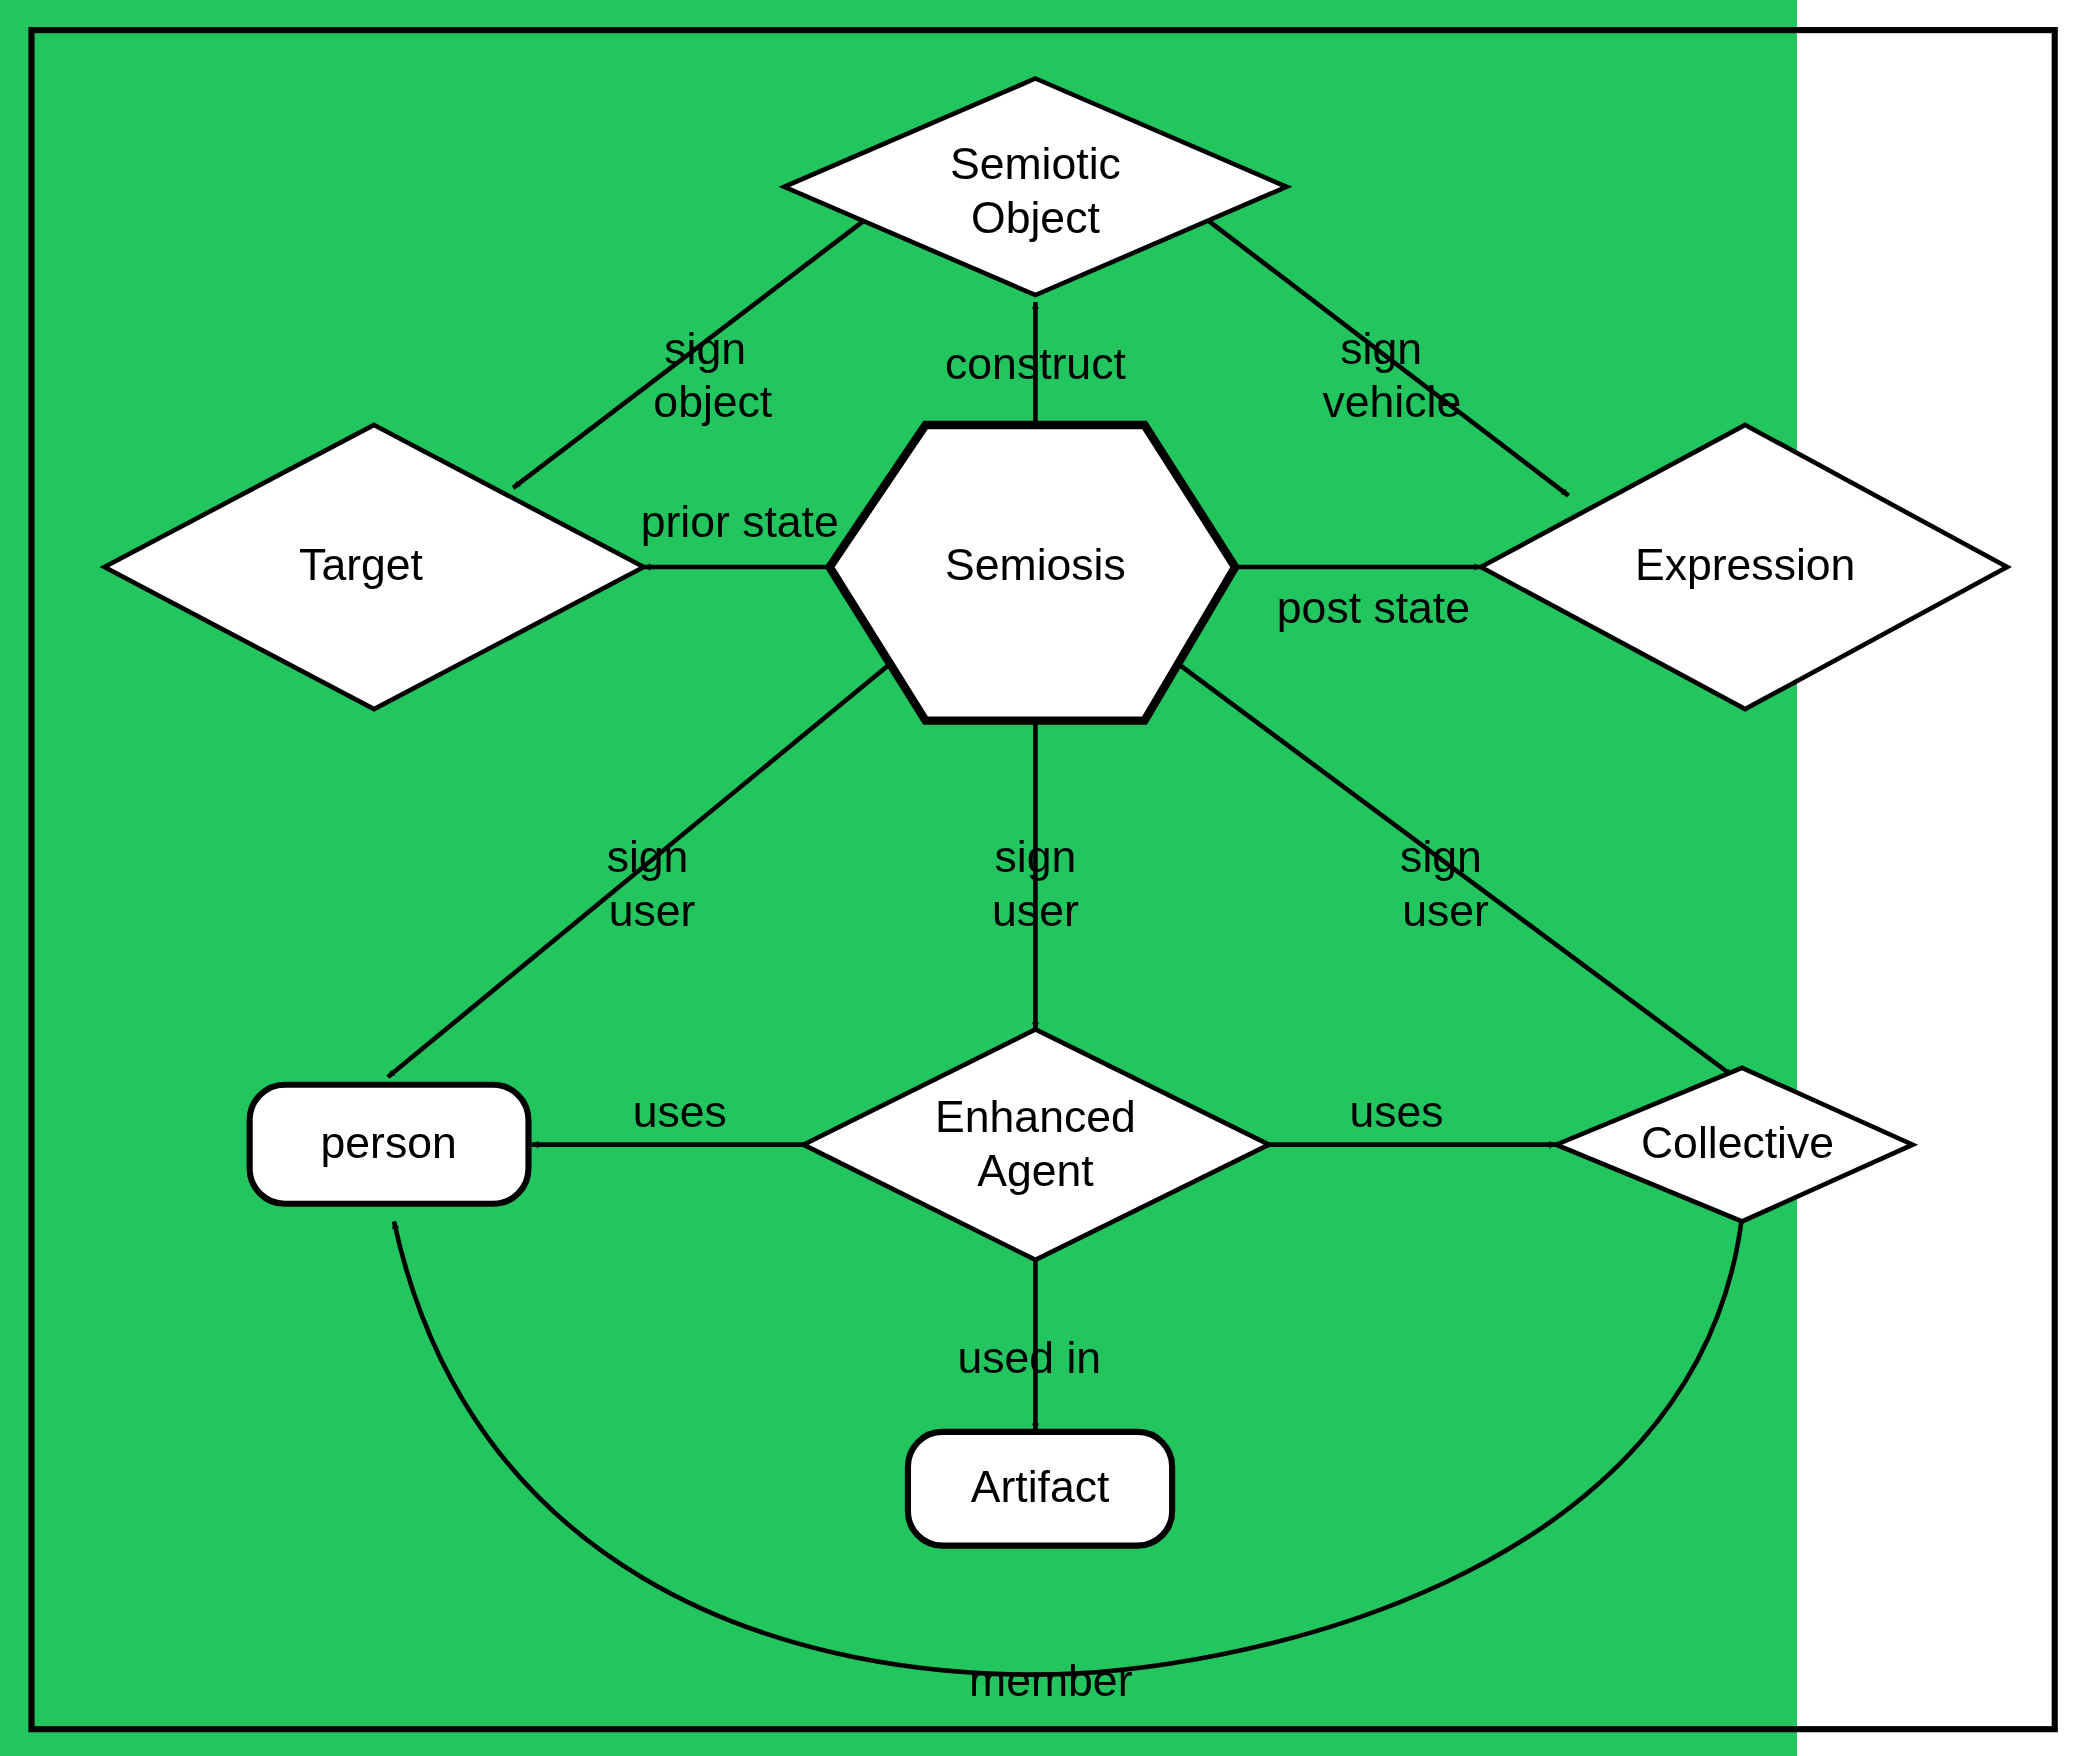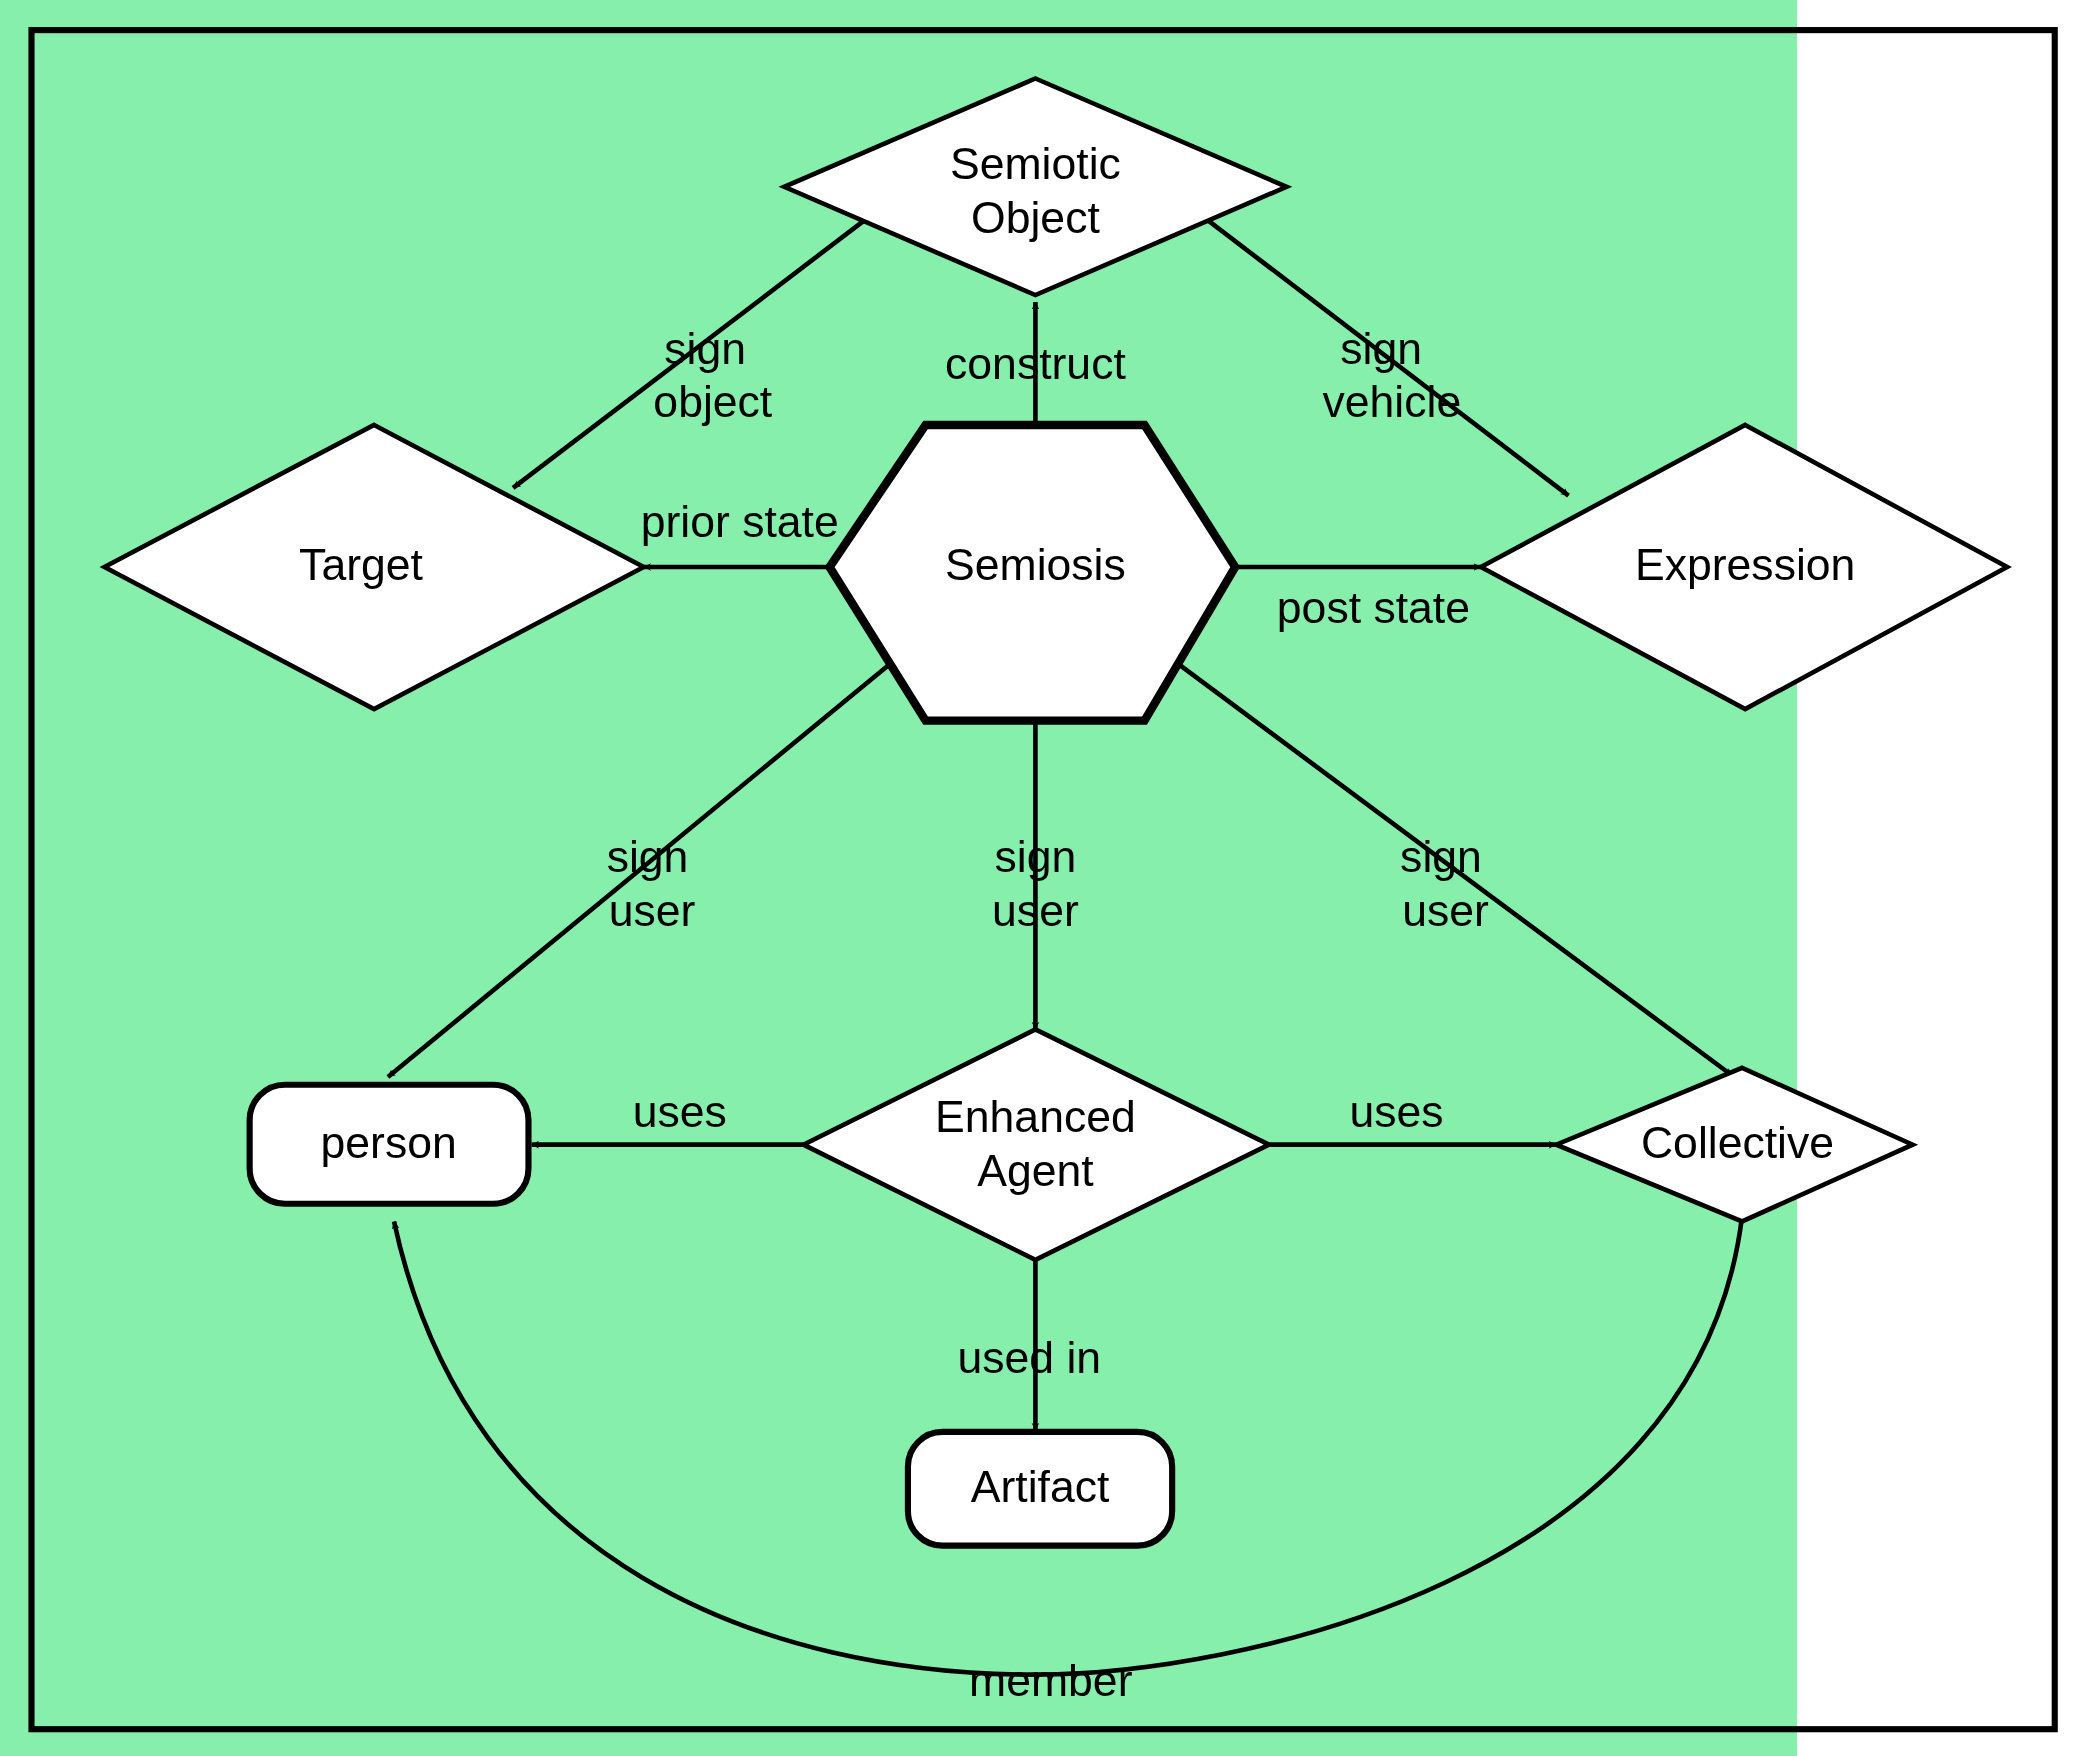--- a/index.html
+++ b/index.html
@@ -10,21 +10,21 @@
   body {
     width: 2087px;
     height: 1757px;
     font-family: "Liberation Sans", sans-serif;
     overflow: hidden;
   }
   #diagram-root {
     position: relative;
     width: 1797px;
     height: 1757px;
-    background: #86efac;
+    background: #22c55e;
   }
   svg#diagram-canvas {
     position: absolute;
     top: 0;
     left: 0;
     width: 2087px;
     height: 1757px;
     display: block;
   }
   .shape-stroke {

